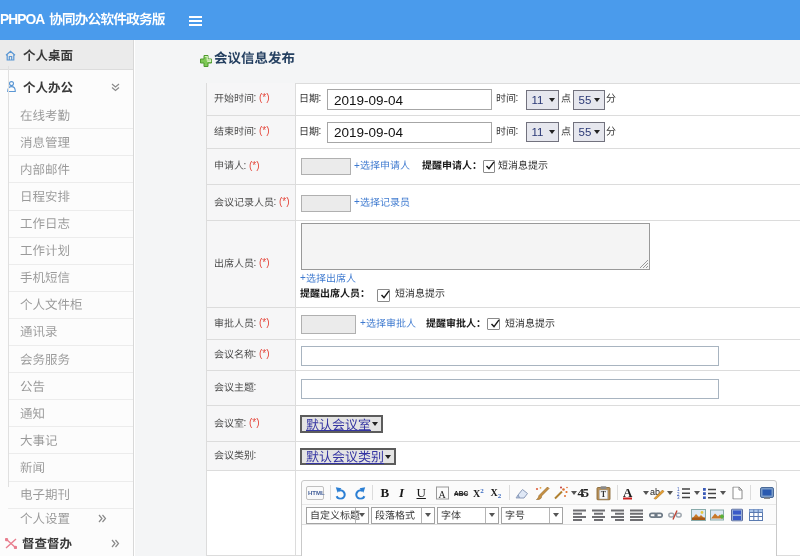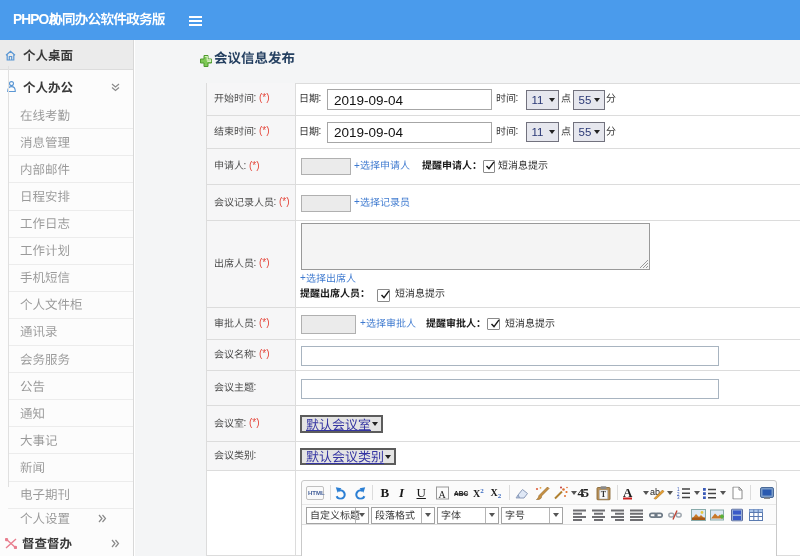--- a/index.html
+++ b/index.html
@@ -154,21 +154,21 @@
       <path id="r6bb5" d="M538 -803V-682C538 -609 522 -520 423 -454C438 -445 466 -420 476 -406C585 -479 608 -591 608 -680V-738H748V-550C748 -482 761 -456 828 -456C840 -456 889 -456 903 -456C922 -456 943 -457 954 -461C952 -476 950 -501 949 -519C937 -516 915 -515 902 -515C890 -515 846 -515 834 -515C820 -515 817 -522 817 -549V-803ZM467 -386V-321H540L501 -310C533 -226 577 -152 634 -91C565 -38 483 -2 393 20C408 35 425 64 433 84C528 57 614 17 687 -41C750 12 826 52 913 77C924 58 944 28 961 13C876 -7 802 -43 739 -90C807 -160 858 -252 887 -372L840 -389L827 -386ZM563 -321H797C772 -248 734 -187 685 -137C632 -189 591 -251 563 -321ZM118 -751V-168L33 -157L46 -85L118 -97V66H191V-109L435 -150L431 -215L191 -179V-324H415V-392H191V-529H416V-596H191V-705C278 -728 373 -757 445 -790L383 -846C321 -813 214 -775 120 -750Z"></path>
       <path id="r843d" d="M62 18 116 76C178 2 250 -96 307 -180L261 -233C198 -143 117 -42 62 18ZM109 -579C165 -550 241 -503 278 -473L323 -530C285 -560 208 -603 152 -630ZM41 -385C101 -358 175 -313 212 -282L257 -339C220 -371 143 -413 85 -437ZM520 -651C477 -576 398 -481 294 -412C311 -402 334 -381 347 -366C388 -396 425 -429 458 -463C494 -428 537 -393 584 -362C494 -313 392 -276 298 -255C312 -240 329 -212 336 -193L403 -213V80H474V37H791V80H865V-219H422C499 -245 576 -279 648 -322C737 -269 835 -227 927 -201C938 -219 958 -247 974 -263C887 -285 795 -320 711 -363C785 -415 848 -478 891 -550L844 -579L831 -576H553C568 -596 582 -616 594 -636ZM474 -23V-159H791V-23ZM784 -517C748 -474 701 -434 647 -399C590 -433 539 -472 502 -511L507 -517ZM61 -770V-703H288V-618H361V-703H633V-618H706V-703H941V-770H706V-840H633V-770H361V-840H288V-770Z"></path>
       <path id="r683c" d="M575 -667H794C764 -604 723 -546 675 -496C627 -545 590 -597 563 -648ZM202 -840V-626H52V-555H193C162 -417 95 -260 28 -175C41 -158 60 -129 67 -109C117 -175 165 -284 202 -397V79H273V-425C304 -381 339 -327 355 -299L400 -356C382 -382 300 -481 273 -511V-555H387L363 -535C380 -523 409 -497 422 -484C456 -514 490 -550 521 -590C548 -543 583 -495 626 -450C541 -377 441 -323 341 -291C356 -276 375 -248 384 -230C410 -240 436 -250 462 -262V81H532V37H811V77H884V-270L930 -252C941 -271 962 -300 977 -315C878 -345 794 -392 726 -449C796 -522 853 -610 889 -713L842 -735L828 -732H612C628 -761 642 -791 654 -822L582 -841C543 -739 478 -641 403 -570V-626H273V-840ZM532 -29V-222H811V-29ZM511 -287C570 -318 625 -356 676 -401C725 -358 782 -319 847 -287Z"></path>
       <path id="r5f0f" d="M709 -791C761 -755 823 -701 853 -665L905 -712C875 -747 811 -798 760 -833ZM565 -836C565 -774 567 -713 570 -653H55V-580H575C601 -208 685 82 849 82C926 82 954 31 967 -144C946 -152 918 -169 901 -186C894 -52 883 4 855 4C756 4 678 -241 653 -580H947V-653H649C646 -712 645 -773 645 -836ZM59 -24 83 50C211 22 395 -20 565 -60L559 -128L345 -82V-358H532V-431H90V-358H270V-67Z"></path>
       <path id="r5b57" d="M460 -363V-300H69V-228H460V-14C460 0 455 5 437 6C419 6 354 6 287 4C300 24 314 58 319 79C404 79 457 78 492 67C528 54 539 32 539 -12V-228H930V-300H539V-337C627 -384 717 -452 779 -516L728 -555L711 -551H233V-480H635C584 -436 519 -392 460 -363ZM424 -824C443 -798 462 -765 475 -736H80V-529H154V-664H843V-529H920V-736H563C549 -769 523 -814 497 -847Z"></path>
       <path id="r4f53" d="M251 -836C201 -685 119 -535 30 -437C45 -420 67 -380 74 -363C104 -397 133 -436 160 -479V78H232V-605C266 -673 296 -745 321 -816ZM416 -175V-106H581V74H654V-106H815V-175H654V-521C716 -347 812 -179 916 -84C930 -104 955 -130 973 -143C865 -230 761 -398 702 -566H954V-638H654V-837H581V-638H298V-566H536C474 -396 369 -226 259 -138C276 -125 301 -99 313 -81C419 -177 517 -342 581 -518V-175Z"></path>
       <path id="r53f7" d="M260 -732H736V-596H260ZM185 -799V-530H815V-799ZM63 -440V-371H269C249 -309 224 -240 203 -191H727C708 -75 688 -19 663 1C651 9 639 10 615 10C587 10 514 9 444 2C458 23 468 52 470 74C539 78 605 79 639 77C678 76 702 70 726 50C763 18 788 -57 812 -225C814 -236 816 -259 816 -259H315L352 -371H933V-440Z"></path>
     </defs>
   </svg>
 <div class="abs topbar"></div>
-<div class="abs" style="left:13px;top:12.71px;font-size:13.8px;line-height:13.8px;font-weight:700;color:#fff;white-space:pre;letter-spacing:-0.95px;">PHPOA</div>
+<div class="abs" style="left:0;top:12.71px;font-size:13.8px;line-height:13.8px;font-weight:700;color:#fff;white-space:pre;letter-spacing:-0.95px;">PHPOA</div>
 <svg class="abs" style="left:49.32px;top:12.25px;" width="116.58" height="13.8" viewBox="0 -880 8448 1000" fill="#fff">
     <use href="#b534f"></use>
     <use href="#b540c" x="931"></use>
     <use href="#b529e" x="1862"></use>
     <use href="#b516c" x="2793"></use>
     <use href="#b8f6f" x="3724"></use>
     <use href="#b4ef6" x="4655"></use>
     <use href="#b653f" x="5586"></use>
     <use href="#b52a1" x="6517"></use>
     <use href="#b7248" x="7448"></use>

